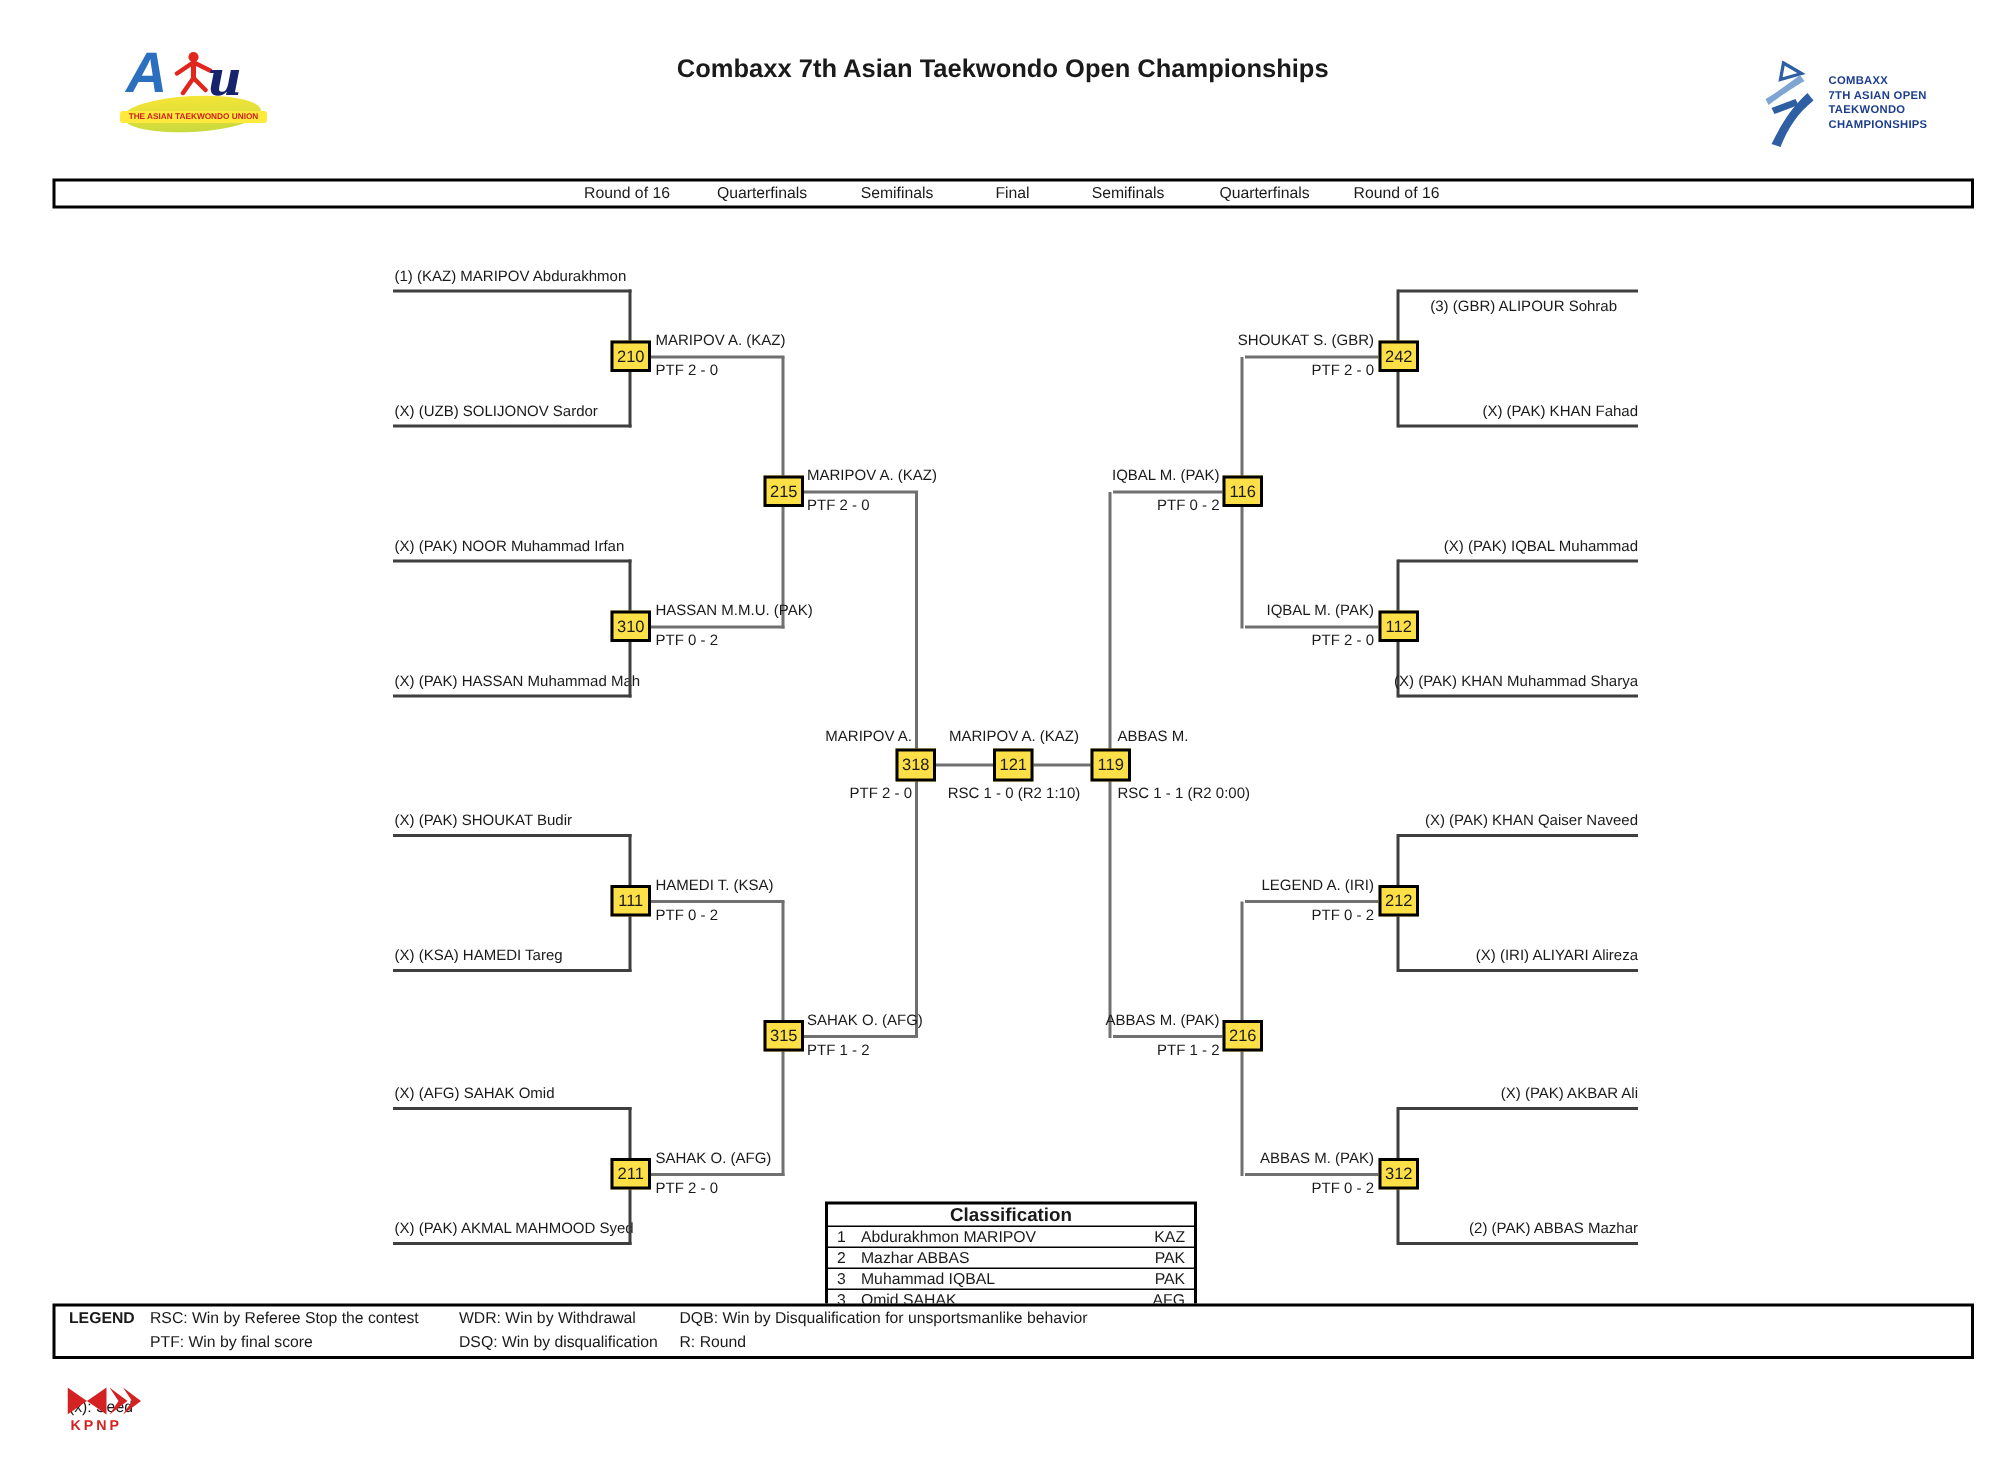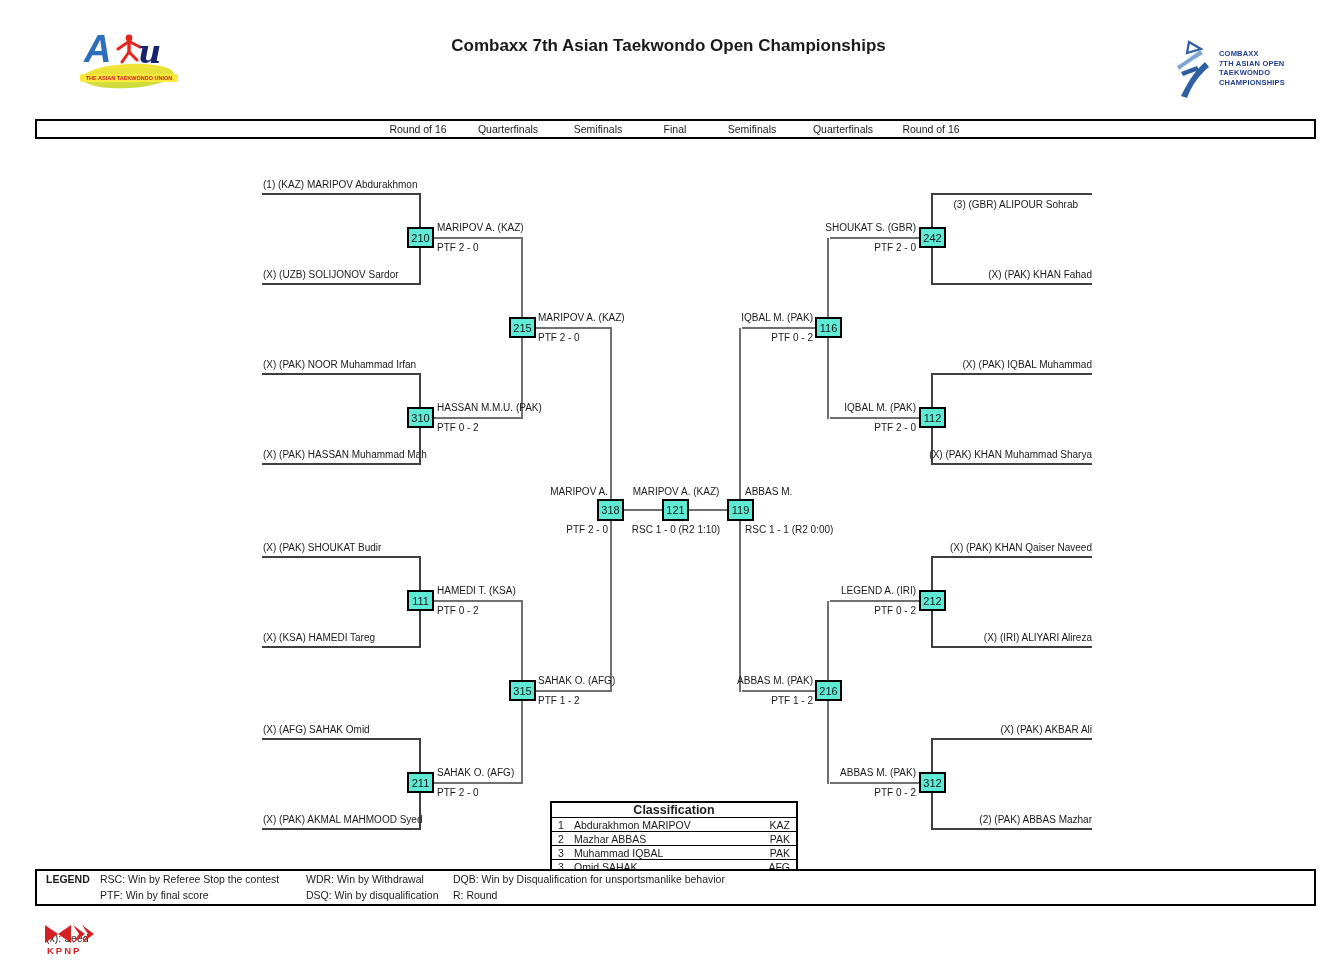--- a/index.html
+++ b/index.html
@@ -15,21 +15,21 @@
   
   .roundbar{position:absolute;left:35px;top:119px;width:1281px;height:20px;
             border:2px solid #000;box-sizing:border-box;background:#fff;}
   .rlabel{position:absolute;top:123px;transform:translateX(-50%);font-size:10.5px;white-space:nowrap;}
   
   .pline{position:absolute;height:2px;background:#3f3f3f;}
   .vl{position:absolute;width:2px;background:#3f3f3f;}
   .adv{position:absolute;height:2px;background:#707070;}
   .advv{position:absolute;width:2px;background:#707070;}
   .ptext{position:absolute;font-size:10px;white-space:nowrap;}
-  .mbox{position:absolute;width:27px;height:21px;border:2.5px solid #000;background:#5eead4;
+  .mbox{position:absolute;width:27px;height:21px;border:2.5px solid #000;background:#fde047;
         box-sizing:border-box;display:flex;align-items:center;justify-content:center;
         font-size:11px;}
   .wname,.wres{position:absolute;font-size:10px;white-space:nowrap;}
   .r{text-align:right;}
   .c{text-align:center;}
   
   .ctable{position:absolute;left:550px;top:801px;width:248px;border:2px solid #000;
           box-sizing:border-box;background:#fff;}
   .ctitle{height:14px;font-size:12.5px;font-weight:bold;text-align:center;line-height:14px;}
   .crow{display:flex;align-items:center;height:13px;border-top:1.6px solid #000;

